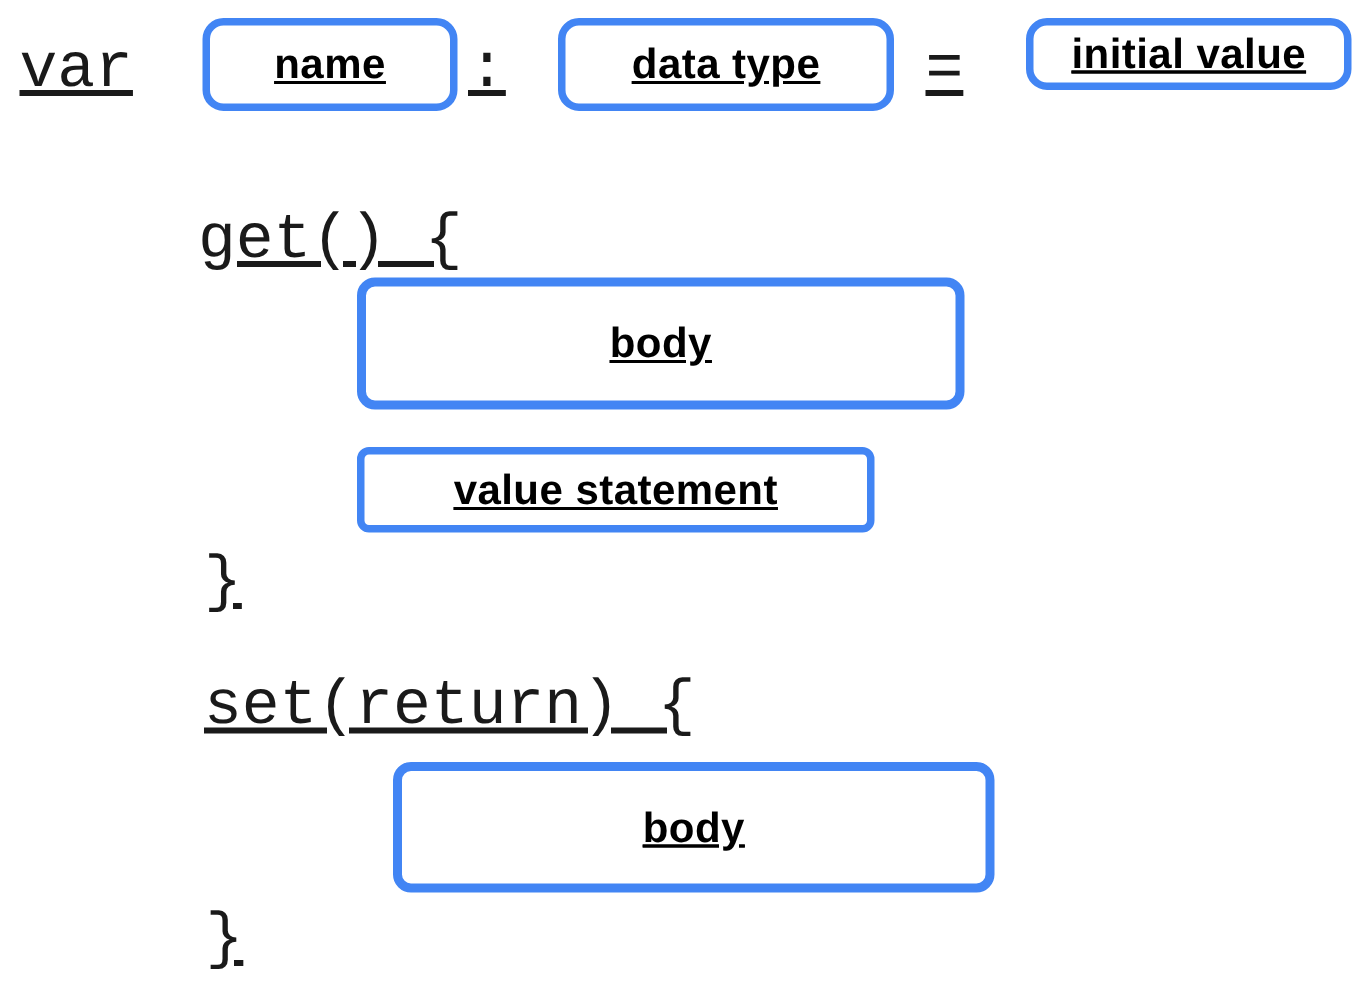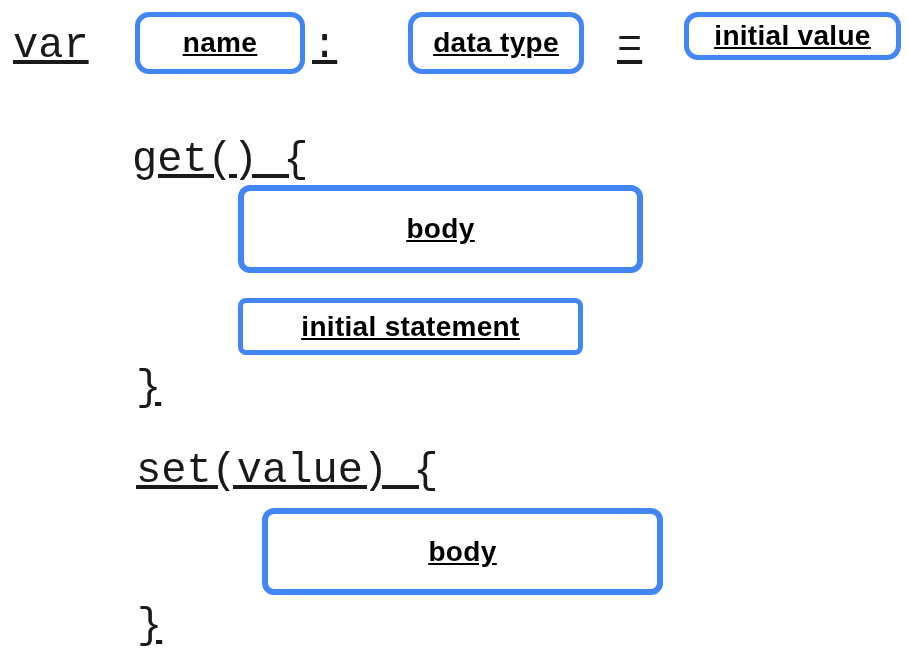--- a/index.html
+++ b/index.html
@@ -34,21 +34,21 @@
     font-size: 28px;
     font-weight: 700;
     letter-spacing: 0.3px;
     color: var(--label);
     white-space: nowrap;
   }
   
   .kw-var        { left: 13px;  top: 25px; }
   .box-name      { left: 135px; top: 12px; width: 170px; height: 62px; border-width: 5px; border-radius: 14px; }
   .sep-colon     { left: 312px; top: 25px; }
-  .box-datatype  { left: 372px; top: 12px; width: 176px; height: 62px; border-width: 5px; border-radius: 14px; margin-left: 36px; }
+  .box-datatype  { left: 372px; top: 12px; width: 224px; height: 62px; border-width: 5px; border-radius: 14px; }
   .sep-equals    { left: 617px; top: 25px; }
   .box-initial   { left: 684px; top: 12px; width: 217px; height: 48px; border-width: 5px; border-radius: 14px; }
   
   .get-open      { left: 132px; top: 139px; }
   .box-get-body  { left: 238px; top: 185px; width: 405px; height: 88px; border-width: 6px; border-radius: 12px; }
   .box-return    { left: 238px; top: 298px; width: 345px; height: 57px; border-width: 5px; border-radius: 8px; }
   .get-close     { left: 136px; top: 367px; }
   
   .set-open      { left: 136px; top: 450px; }
   .box-set-body  { left: 262px; top: 508px; width: 401px; height: 87px; border-width: 6px; border-radius: 12px; }
@@ -77,26 +77,26 @@
     <span class="label">initial value</span>
   </div>
 
   <span class="code get-open">get() {</span>
 
   <div class="pbox box-get-body">
     <span class="label">body</span>
   </div>
 
   <div class="pbox box-return">
-    <span class="label">initial statement</span>
+    <span class="label">value statement</span>
   </div>
 
   <span class="code get-close">}</span>
 
-  <span class="code set-open">set(value) {</span>
+  <span class="code set-open">set(return) {</span>
 
   <div class="pbox box-set-body">
     <span class="label">body</span>
   </div>
 
   <span class="code set-close">}</span>
 
 </div>
 
 </body></html>

